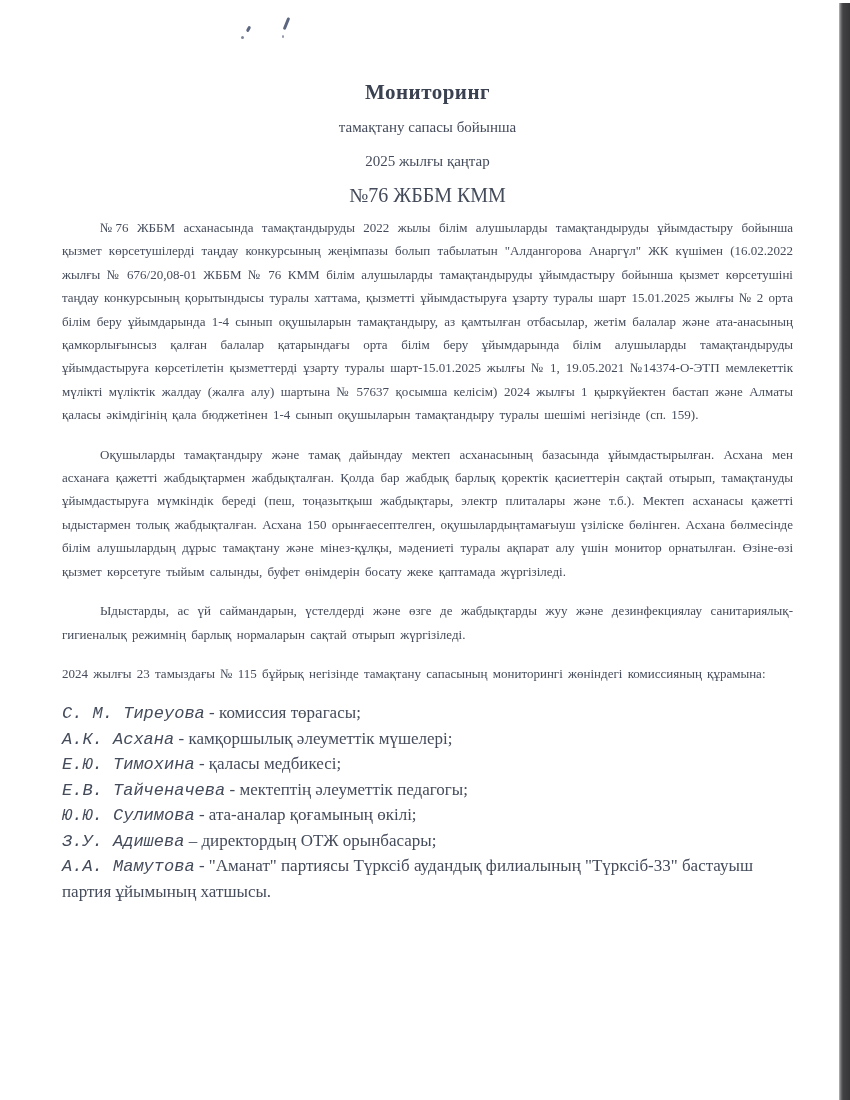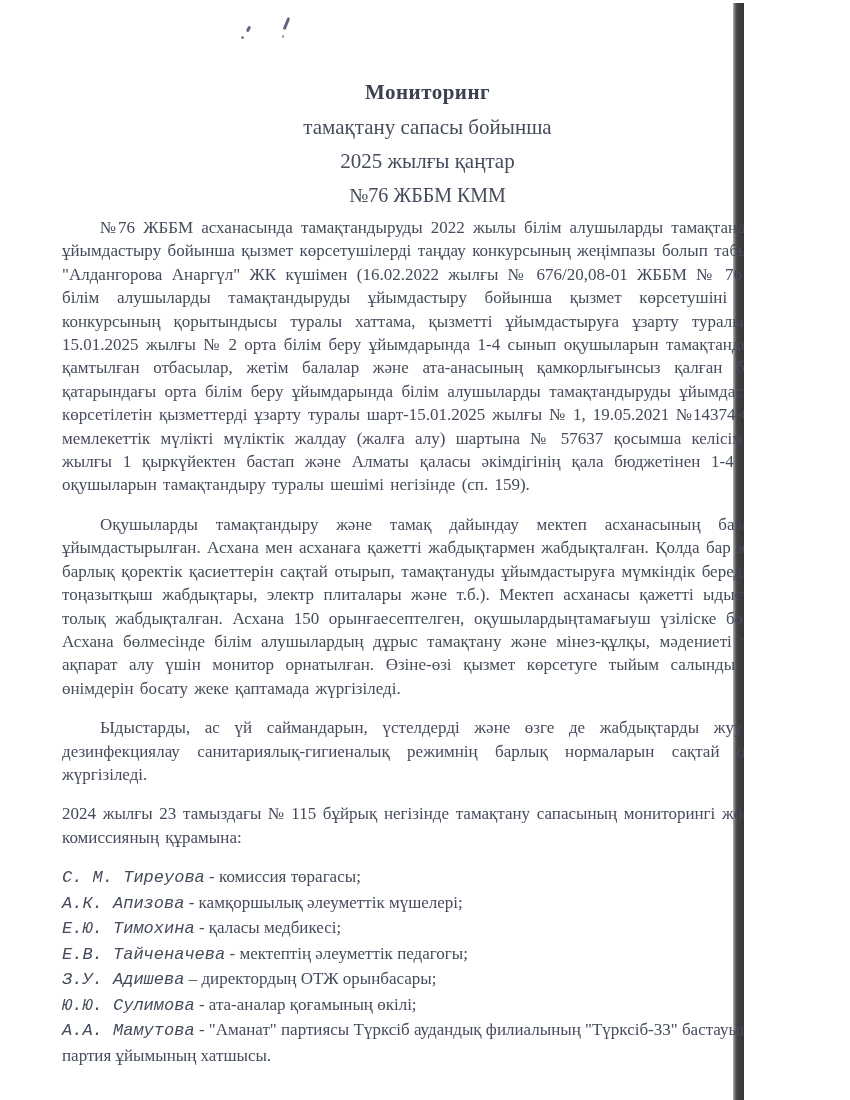--- a/index.html
+++ b/index.html
@@ -2,21 +2,21 @@
 <html><head>
 <meta charset="utf-8">
 <style>
   html, body {
     margin: 0;
     padding: 0;
     background: #ffffff;
   }
   .page {
     position: relative;
-    width: 744px;
+    width: 850px;
     height: 1100px;
     background: #ffffff;
     overflow: hidden;
     font-family: "Liberation Serif", "DejaVu Serif", serif;
     color: #444b5a;
   }
   
   .scan-edge {
     position: absolute;
     top: 3px;
@@ -45,30 +45,30 @@
   h1 {
     font-size: 21px;
     line-height: 24px;
     font-weight: 700;
     letter-spacing: .5px;
     text-align: center;
     margin: 0 0 11px 0;
     color: #3a4150;
   }
   .sub {
-    font-size: 21px;
+    font-size: 15px;
     line-height: 24px;
     text-align: center;
     margin: 0 0 10px 0;
   }
   .org { margin-bottom: 9px; font-size: 20px; }
   .b { font-weight: 400; }
 
   .body-para {
-    font-size: 17px;
+    font-size: 13px;
     line-height: 23.4px;
     text-align: justify;
     word-spacing: 2px;
     margin: 0 0 16px 0;
   }
   .indent { text-indent: 38px; }
 
   .member-list { margin-top: 6px; }
   .member {
     font-size: 17px;
@@ -103,22 +103,22 @@
     <p class="body-para indent">№76 ЖББМ асханасында тамақтандыруды 2022 жылы білім алушыларды тамақтандыруды ұйымдастыру бойынша қызмет көрсетушілерді таңдау конкурсының жеңімпазы болып табылатын "Алдангорова Анаргүл" ЖК күшімен (16.02.2022 жылғы № 676/20,08-01 ЖББМ № 76 КММ білім алушыларды тамақтандыруды ұйымдастыру бойынша қызмет көрсетушіні таңдау конкурсының қорытындысы туралы хаттама, қызметті ұйымдастыруға ұзарту туралы шарт 15.01.2025 жылғы № 2 орта білім беру ұйымдарында 1-4 сынып оқушыларын тамақтандыру, аз қамтылған отбасылар, жетім балалар және ата-анасының қамкорлығынсыз қалған балалар қатарындағы орта білім беру ұйымдарында білім алушыларды тамақтандыруды ұйымдастыруға көрсетілетін қызметтерді ұзарту туралы шарт-15.01.2025 жылғы № 1, 19.05.2021 №14374-О-ЭТП мемлекеттік мүлікті мүліктік жалдау (жалға алу) шартына № 57637 қосымша келісім) 2024 жылғы 1 қыркүйектен бастап және Алматы қаласы әкімдігінің қала бюджетінен 1-4 сынып оқушыларын тамақтандыру туралы шешімі негізінде (сп. 159).</p>
 
     <p class="body-para indent">Оқушыларды тамақтандыру және тамақ дайындау мектеп асханасының базасында ұйымдастырылған. Асхана мен асханаға қажетті жабдықтармен жабдықталған. Қолда бар жабдық барлық қоректік қасиеттерін сақтай отырып, тамақтануды ұйымдастыруға мүмкіндік береді (пеш, тоңазытқыш жабдықтары, электр плиталары және т.б.). Мектеп асханасы қажетті ыдыстармен толық жабдықталған. Асхана 150 орынғаесептелген, оқушылардыңтамағыуш үзіліске бөлінген. Асхана бөлмесінде білім алушылардың дұрыс тамақтану және мінез-құлқы, мәдениеті туралы ақпарат алу үшін монитор орнатылған. Өзіне-өзі қызмет көрсетуге тыйым салынды, буфет өнімдерін босату жеке қаптамада жүргізіледі.</p>
 
     <p class="body-para indent">Ыдыстарды, ас үй саймандарын, үстелдерді және өзге де жабдықтарды жуу және дезинфекциялау санитариялық-гигиеналық режимнің барлық нормаларын сақтай отырып жүргізіледі.</p>
 
     <p class="body-para">2024 жылғы 23 тамыздағы № 115 бұйрық негізінде тамақтану сапасының мониторингі жөніндегі комиссияның құрамына:</p>
 
     <div class="member-list">
       <p class="member"><i>С. М. Тиреуова</i><span> - комиссия төрагасы;</span></p>
-      <p class="member"><i>А.К. Апизова</i><span> - камқоршылық әлеуметтік мүшелері;</span></p>
+      <p class="member"><i>А.К. Асхана</i><span> - камқоршылық әлеуметтік мүшелері;</span></p>
       <p class="member"><i>Е.Ю. Тимохина</i><span> - қаласы медбикесі;</span></p>
       <p class="member"><i>Е.В. Тайченачева</i><span> - мектептің әлеуметтік педагогы;</span></p>
+      <p class="member"><i>Ю.Ю. Сулимова</i><span> - ата-аналар қоғамының өкілі;</span></p>
       <p class="member"><i>З.У. Адишева</i><span> – директордың ОТЖ орынбасары;</span></p>
-      <p class="member"><i>Ю.Ю. Сулимова</i><span> - ата-аналар қоғамының өкілі;</span></p>
       <p class="member"><i>А.А. Мамутова</i><span> - "Аманат" партиясы Түрксіб аудандық филиалының "Түрксіб-33" бастауыш партия ұйымының хатшысы.</span></p>
     </div>
 
   </div>
 </div>
 
 </body></html>

